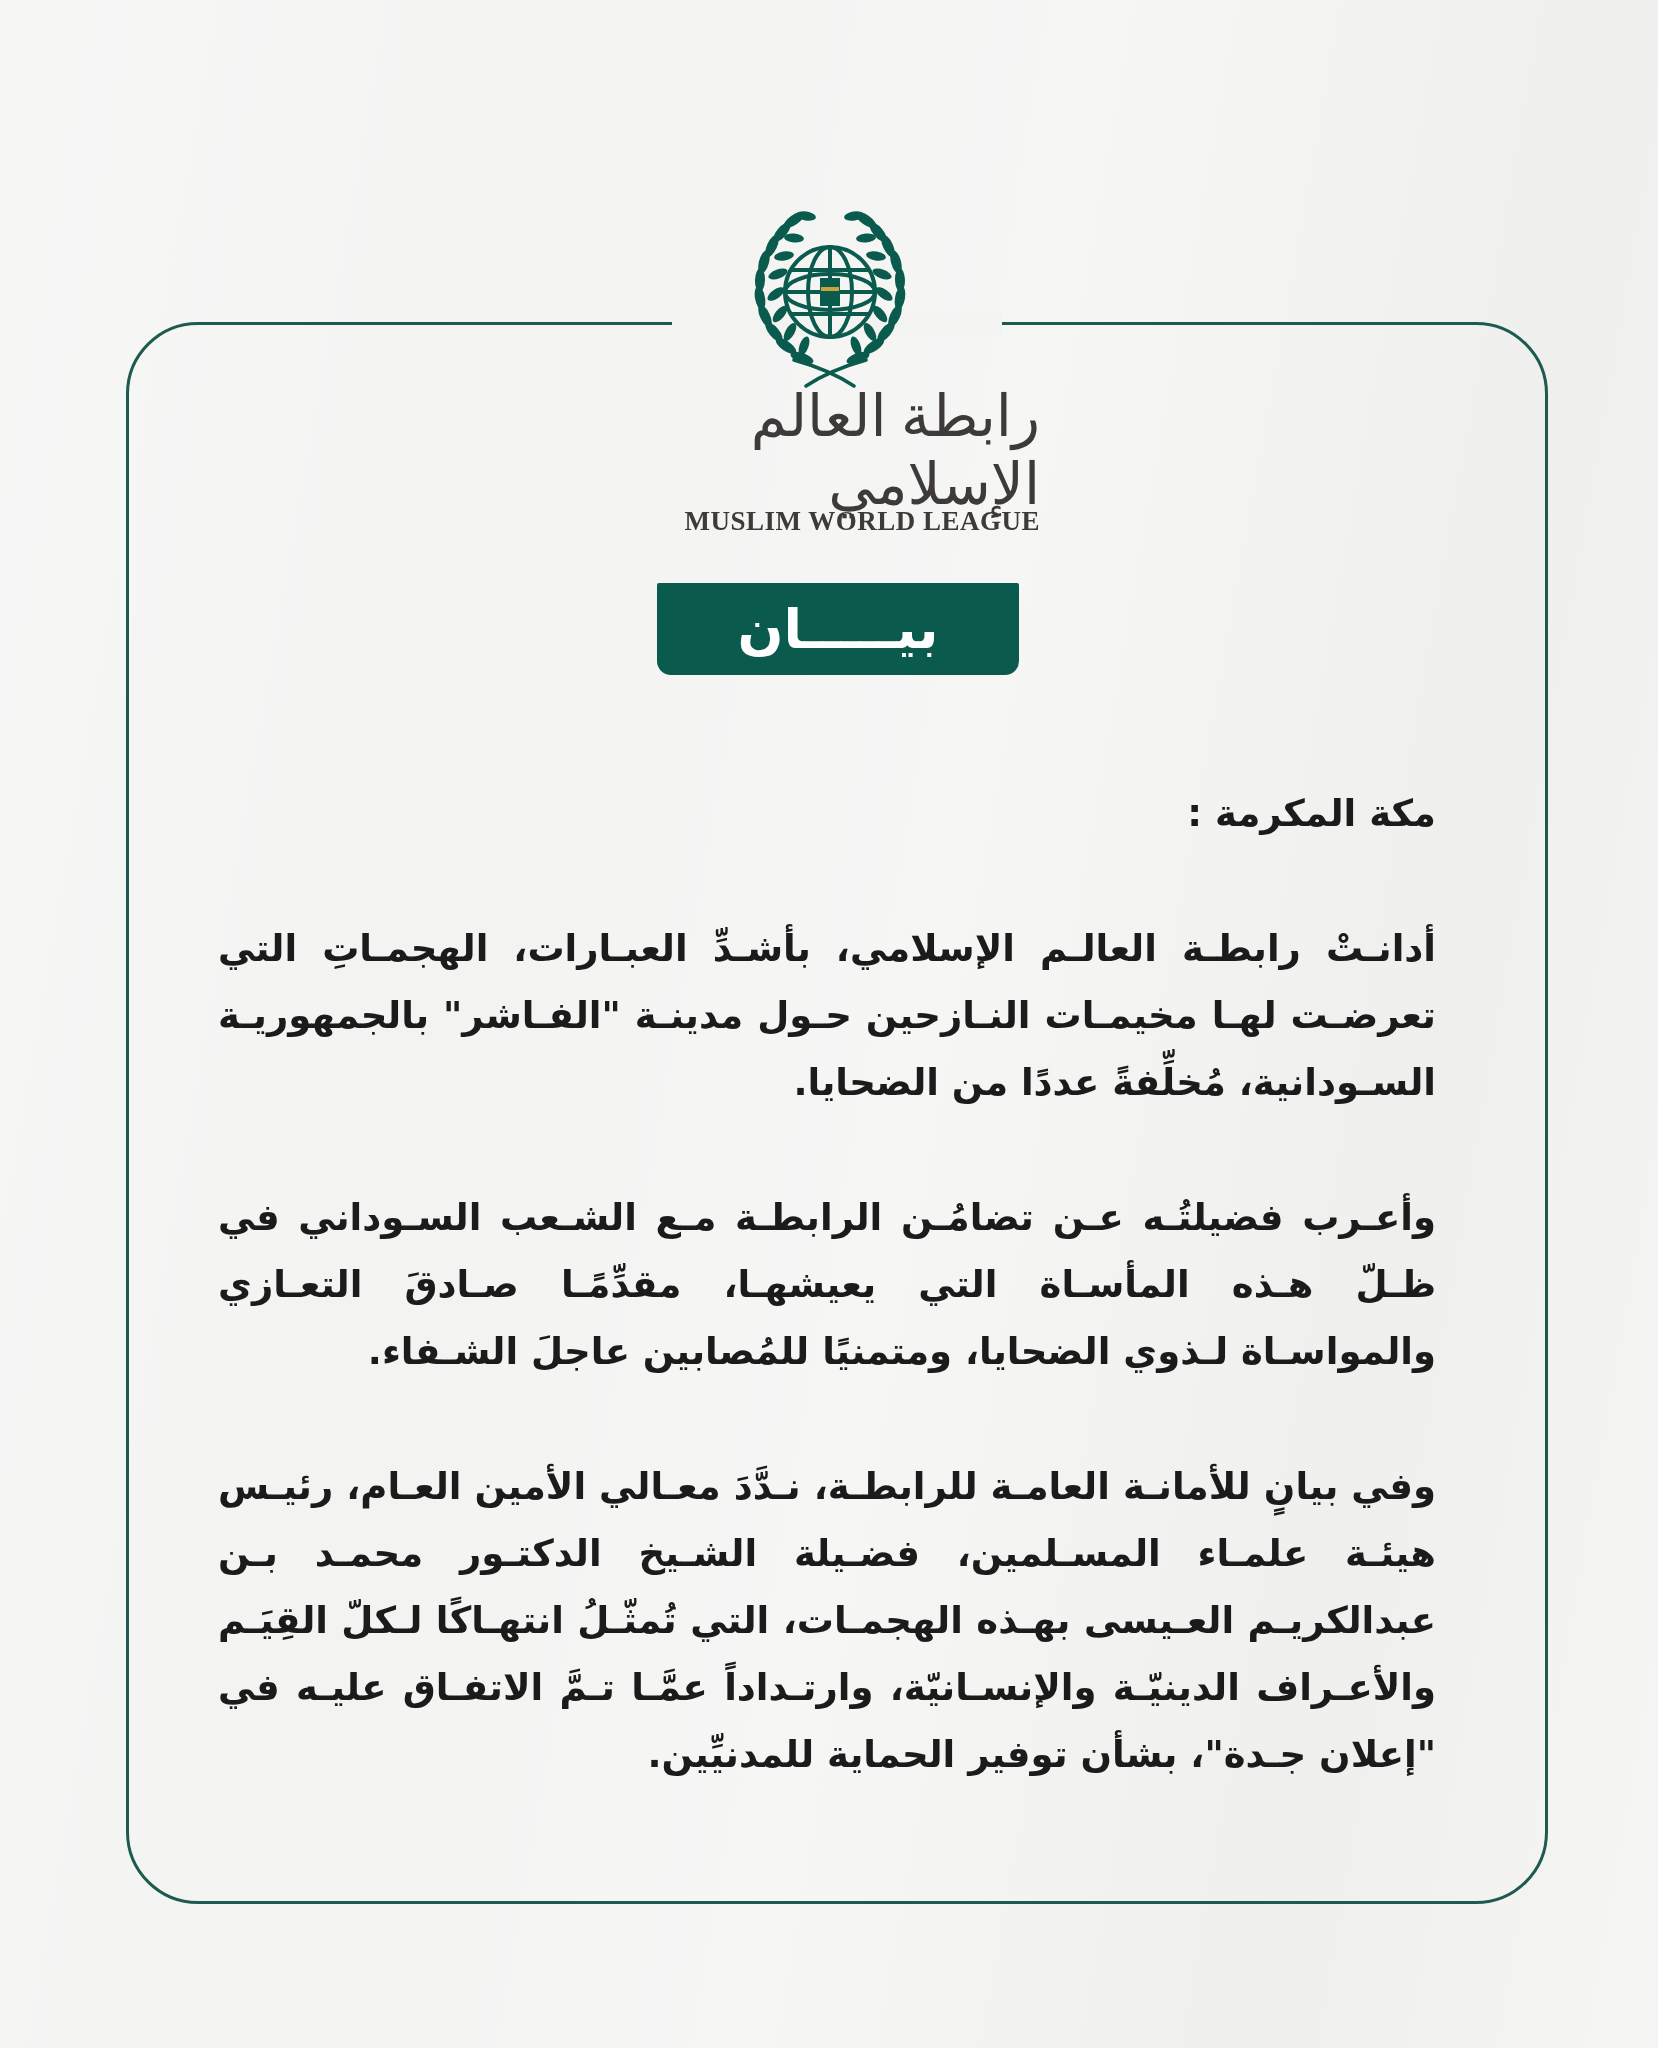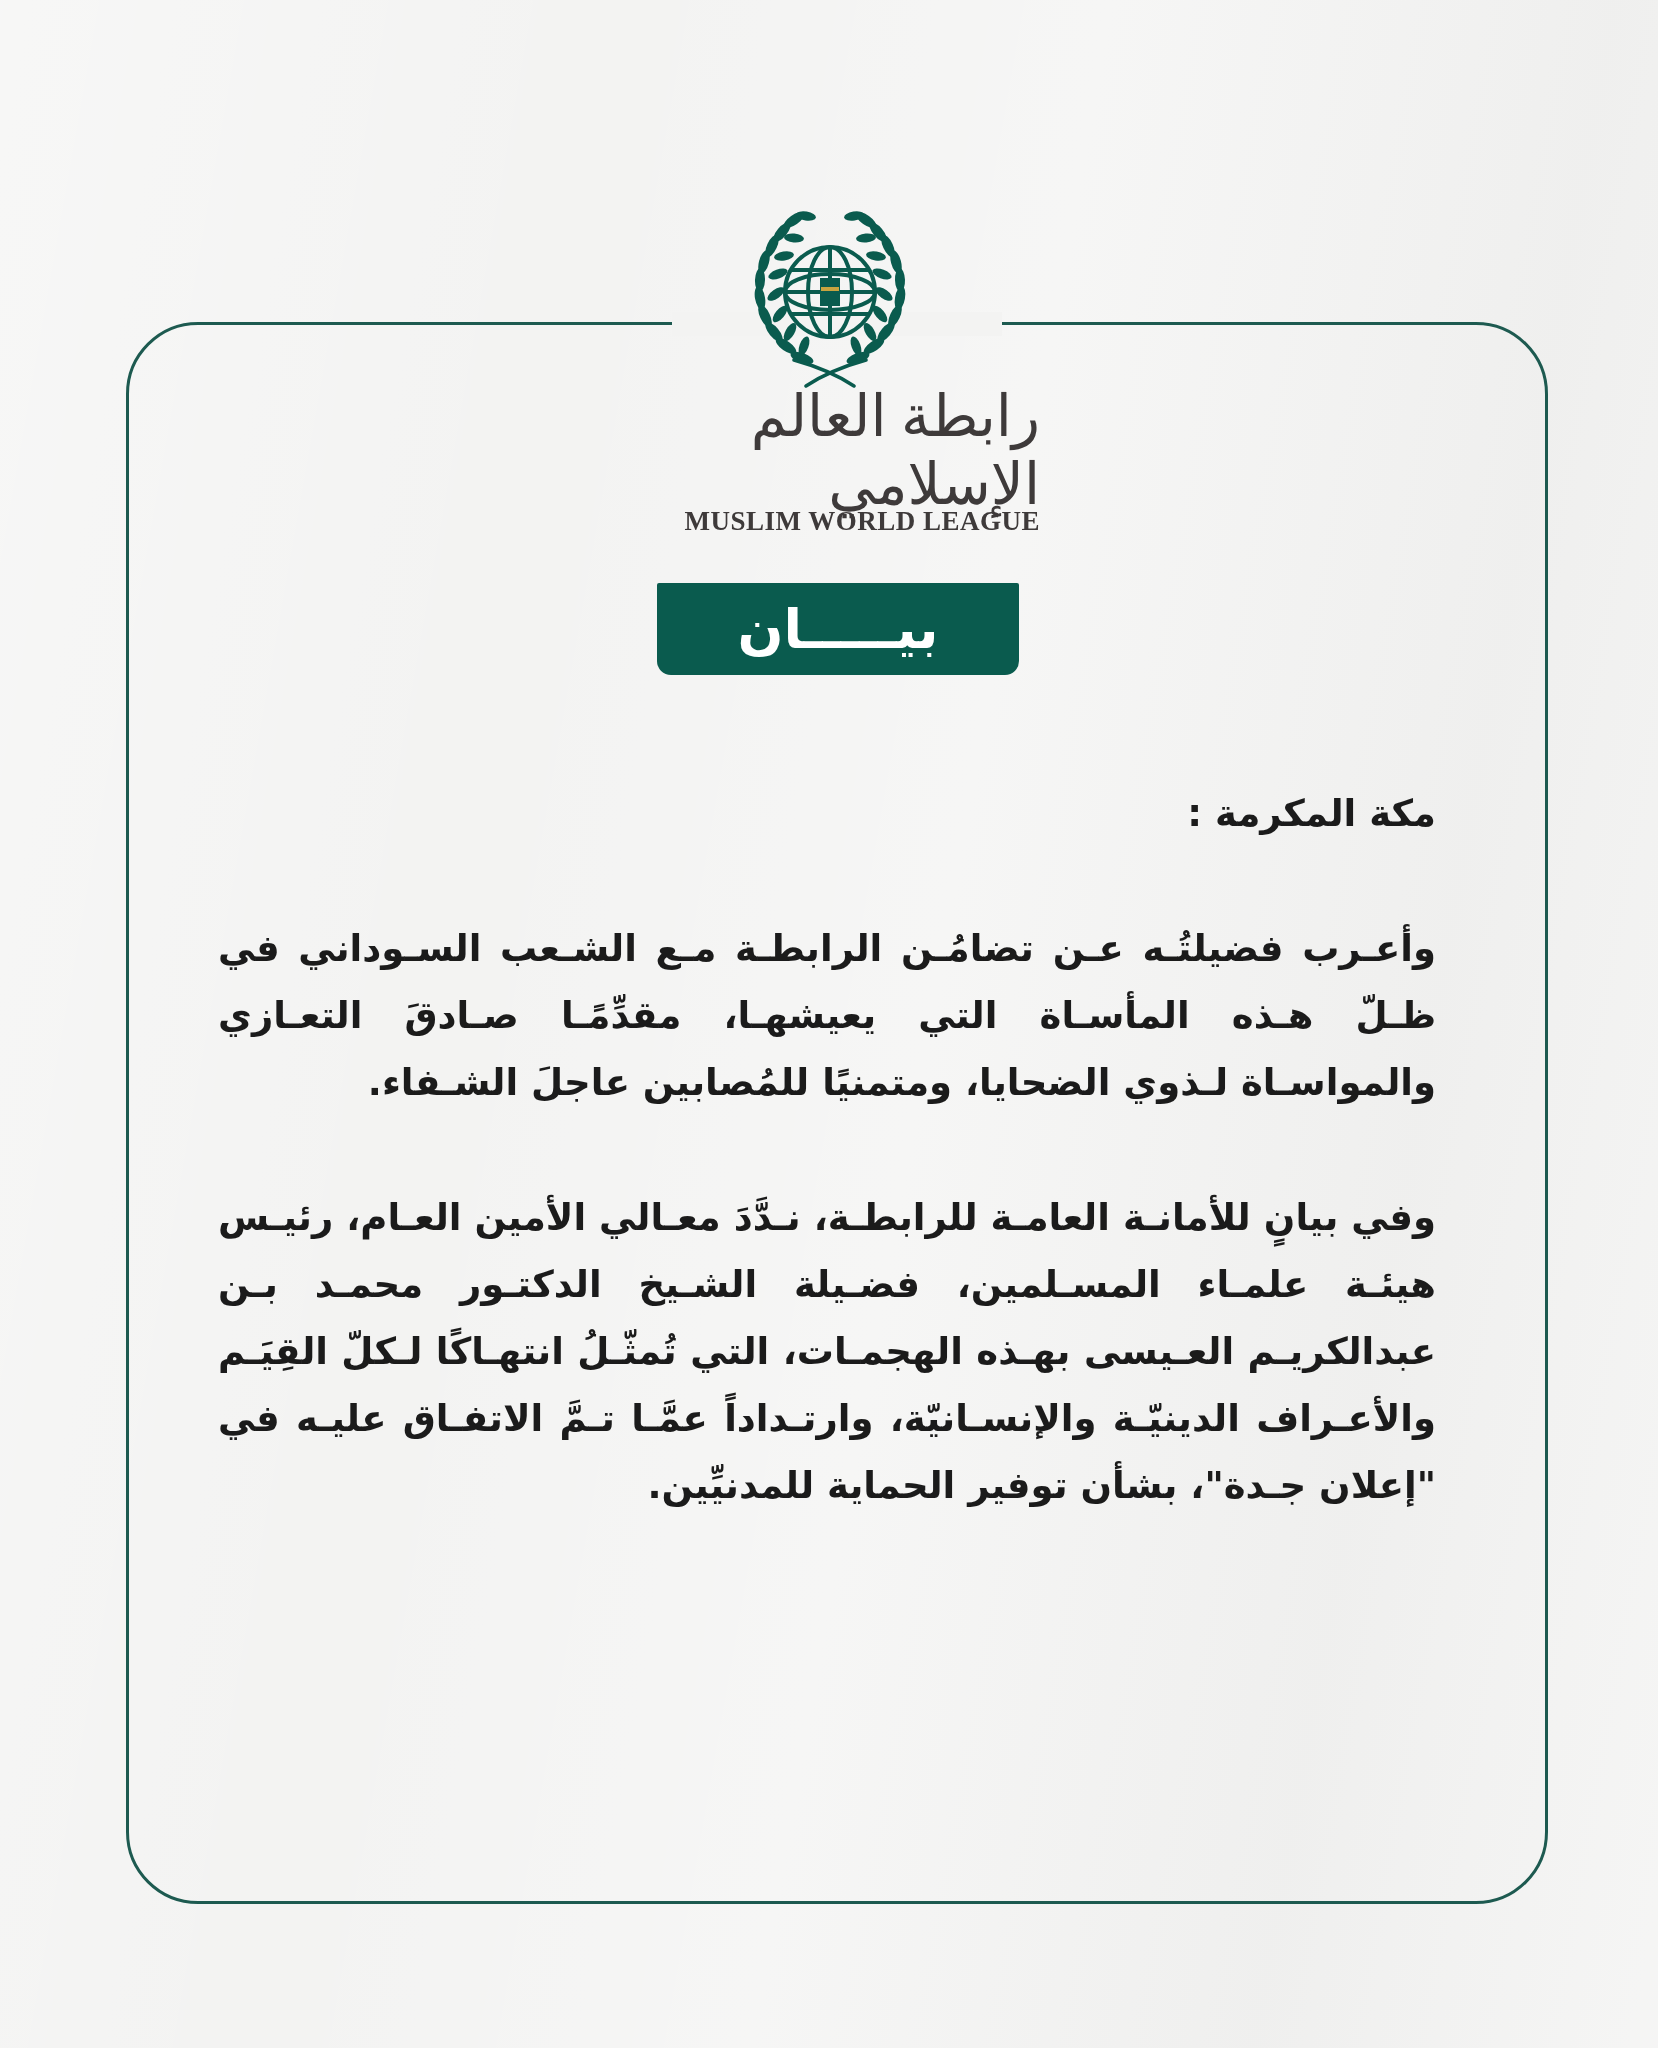--- a/index.html
+++ b/index.html
@@ -160,15 +160,16 @@
 
 <div class="logo-ar">رابطة العالم الإسلامي</div>
 <div class="logo-en">MUSLIM WORLD LEAGUE</div>
 
 <div class="badge">
   <span>بيـــــان</span>
 </div>
 
 <div class="content">
   <p class="location">مكة المكرمة :</p>
+  <p class="para">أدانـتْ رابطـة العالـم الإسلامي، بأشـدِّ العبـارات، الهجمـاتِ التي تعرضـت لهـا مخيمـات النـازحين حـول مدينـة "الفـاشر" بالجمهوريـة السـودانية، مُخلِّفةً عددًا من الضحايا.</p>
   <p class="para">وأعـرب فضيلتُـه عـن تضامُـن الرابطـة مـع الشـعب السـوداني في ظـلّ هـذه المأسـاة التي يعيشهـا، مقدِّمًـا صـادقَ التعـازي والمواسـاة لـذوي الضحايا، ومتمنيًا للمُصابين عاجلَ الشـفاء.</p>
   <p class="para">وفي بيانٍ للأمانـة العامـة للرابطـة، نـدَّدَ معـالي الأمين العـام، رئيـس هيئـة علمـاء المسـلمين، فضـيلة الشـيخ الدكتـور محمـد بـن عبدالكريـم العـيسى بهـذه الهجمـات، التي تُمثّـلُ انتهـاكًا لـكلّ القِيَـم والأعـراف الدينيّـة والإنسـانيّة، وارتـداداً عمَّـا تـمَّ الاتفـاق عليـه في "إعلان جـدة"، بشأن توفير الحماية للمدنيِّين.</p>
 </div>
 
 </body></html>

